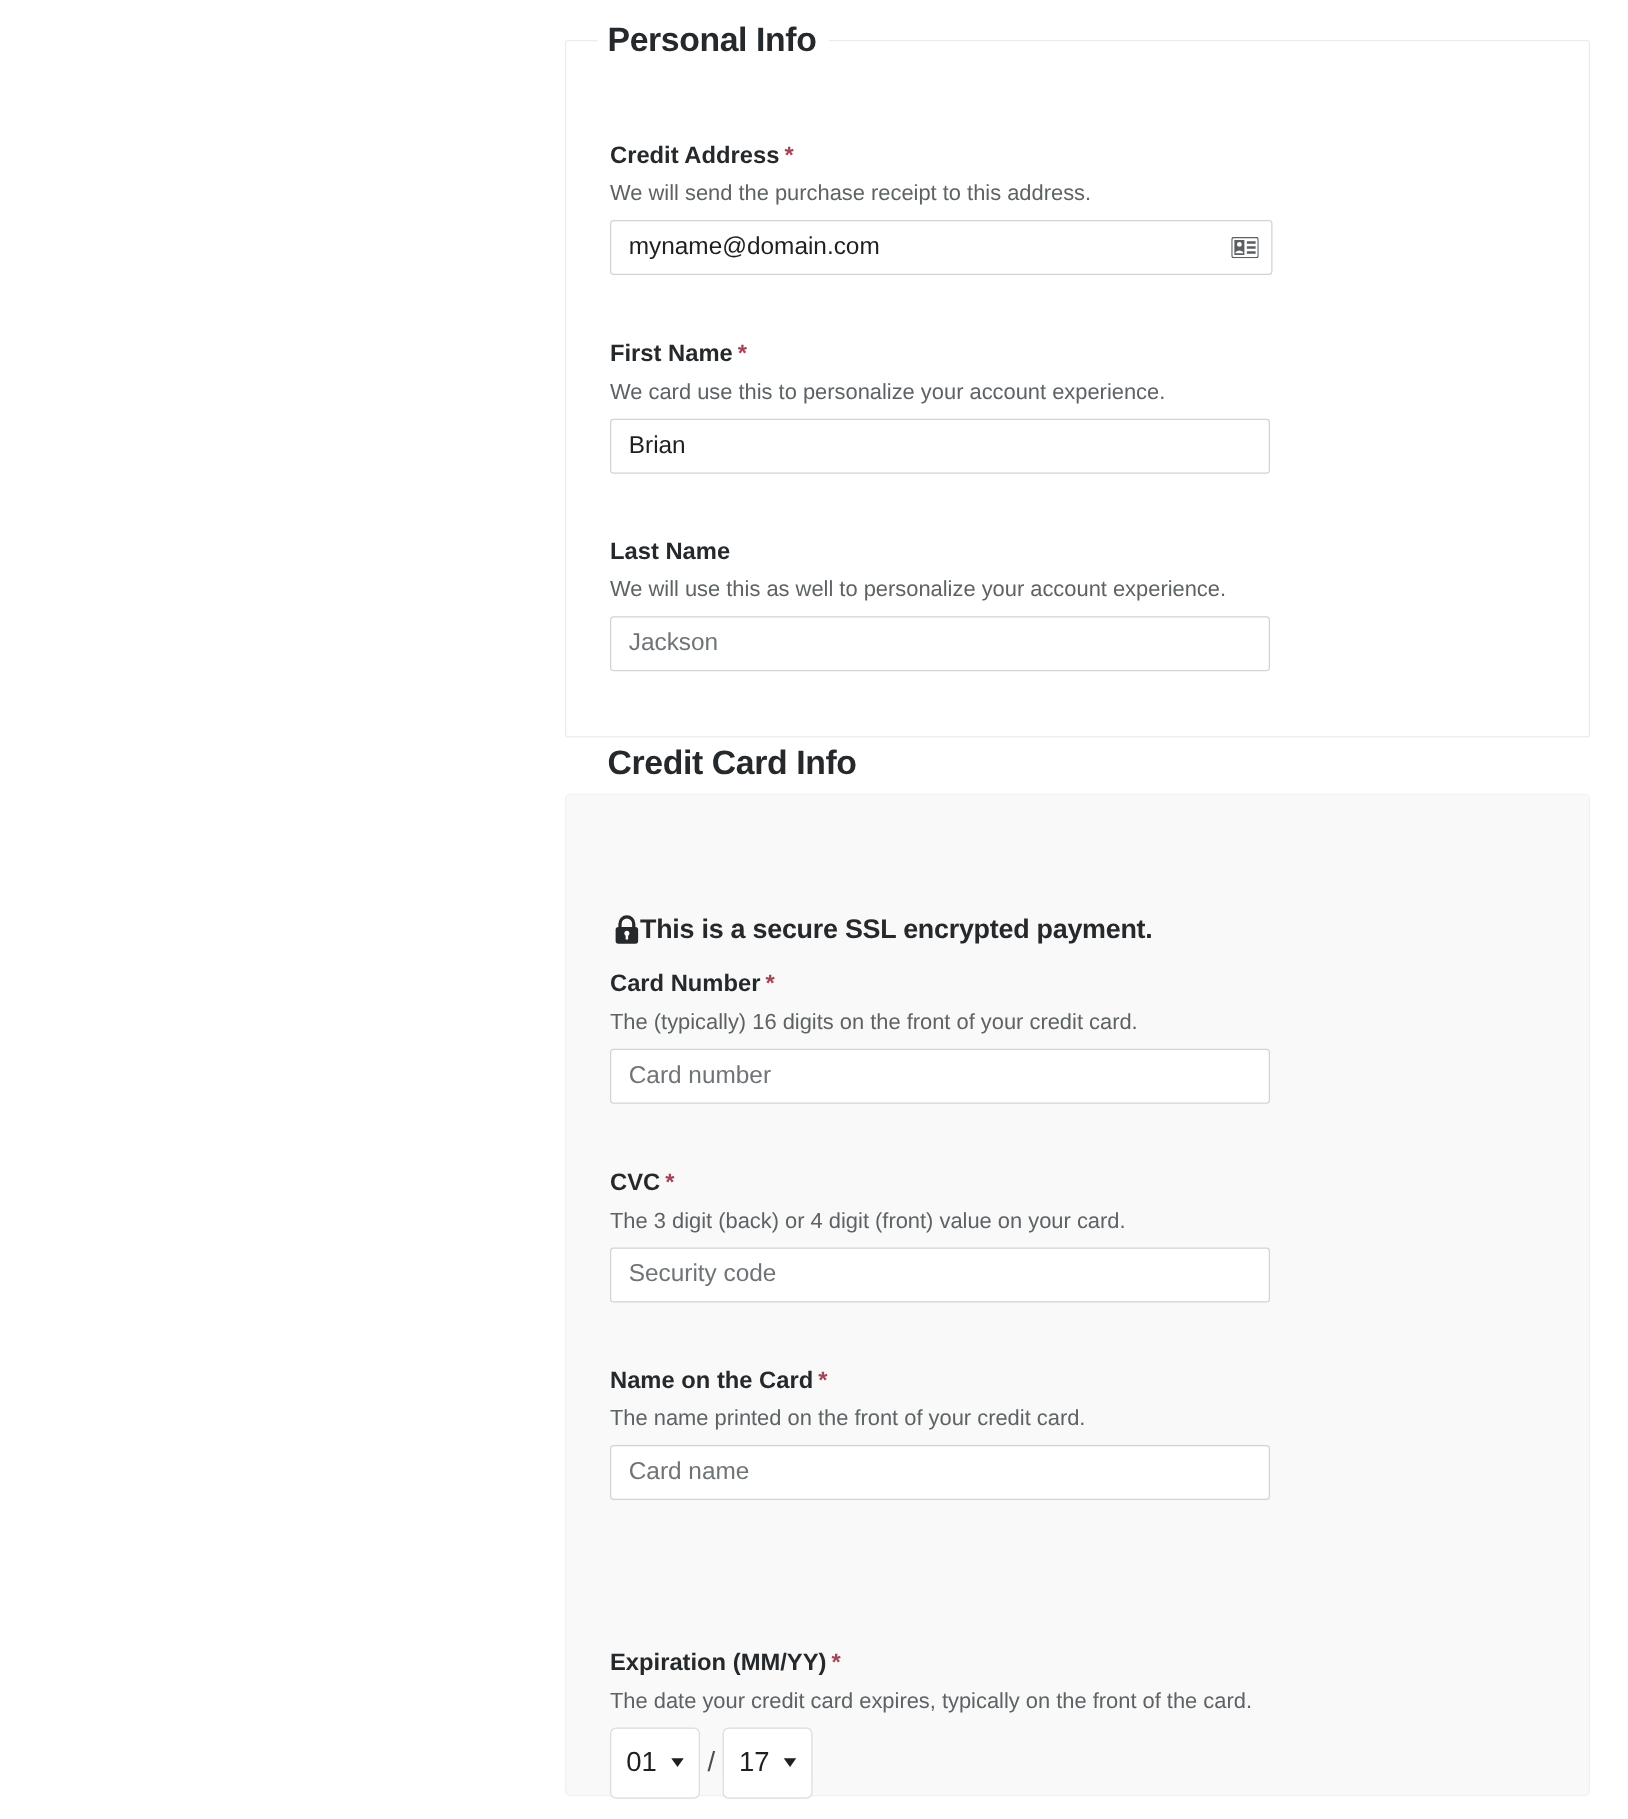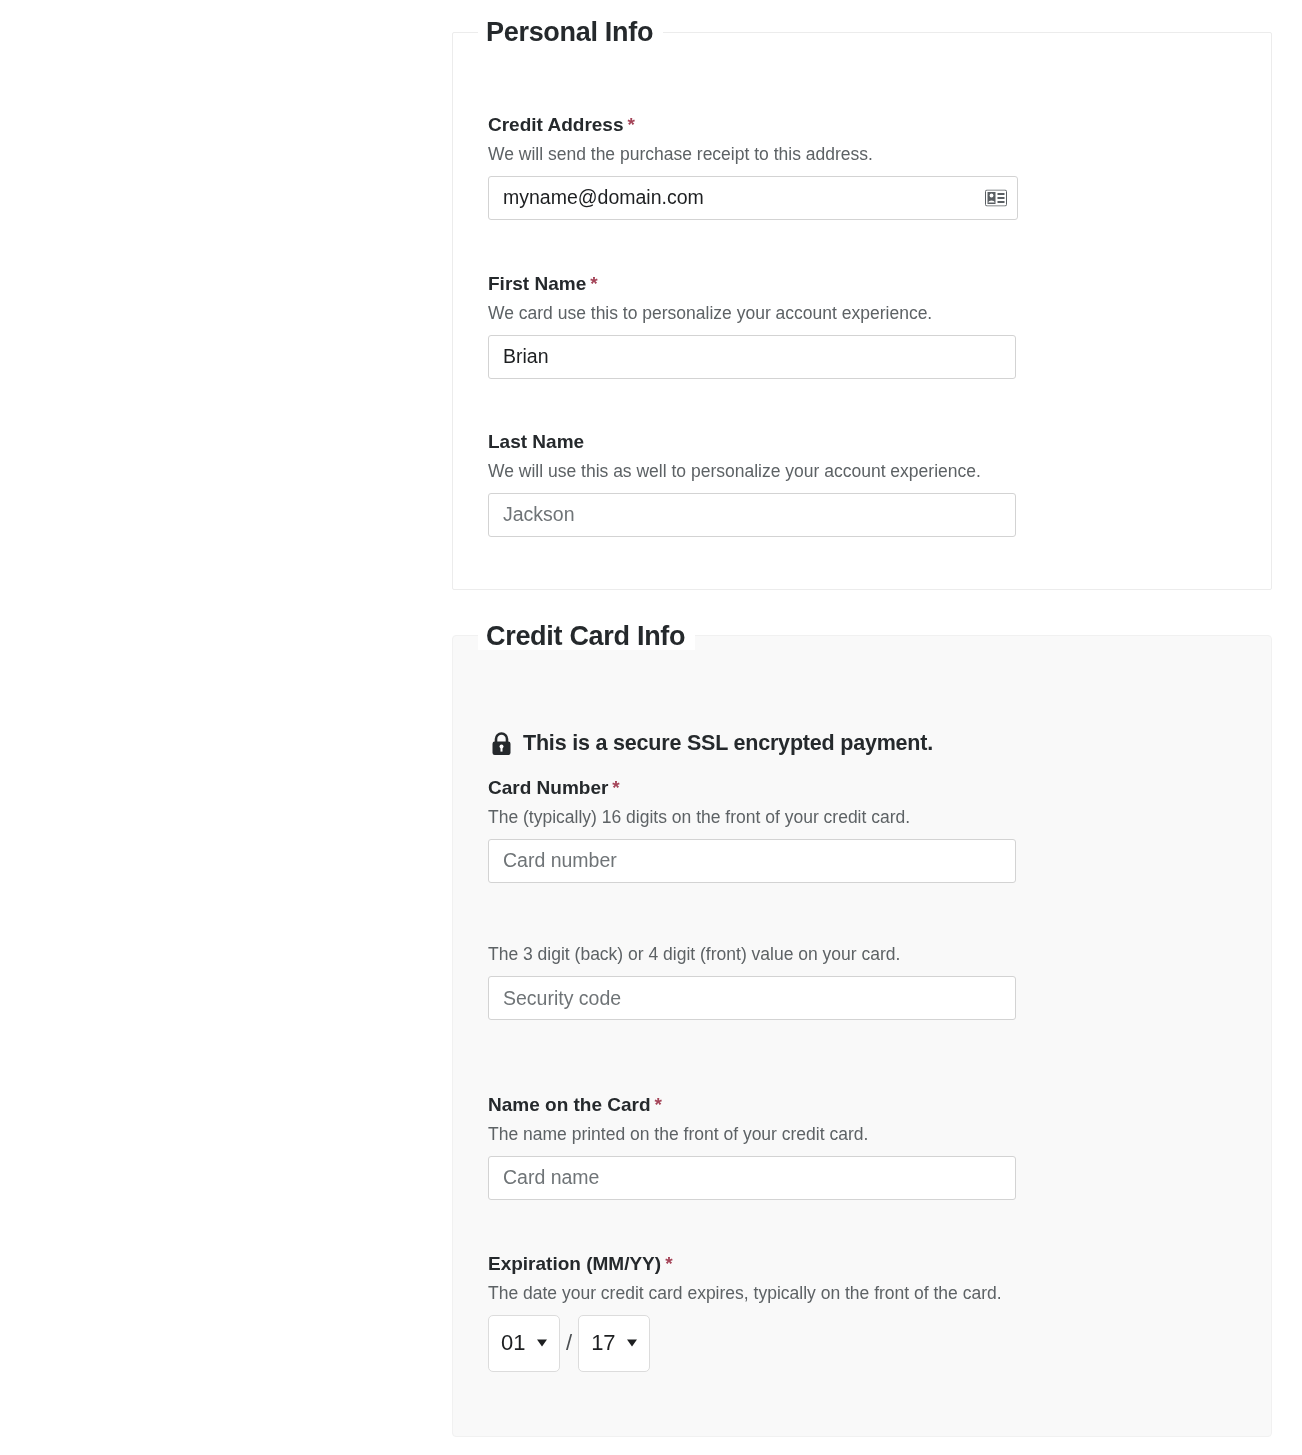--- a/index.html
+++ b/index.html
@@ -59,21 +59,21 @@
     letter-spacing: -0.3px;
     line-height: 1;
     white-space: nowrap;
   }
   .legend-personal {
     left: 478px;
     top: 19px;
   }
   .legend-card {
     left: 478px;
-    top: 623px;
+    top: 597px;
   }
 
   
   .field {
     position: absolute;
     left: 488px;
   }
 
   .field-label {
     font-size: 19px;
@@ -135,21 +135,20 @@
     display: block;
     cursor: pointer;
   }
 
   
   .ssl-row {
     position: absolute;
     left: 491px;
     display: flex;
     align-items: center;
-    gap: 11px;
   }
   .lock-icon {
     width: 21px;
     height: 24px;
     display: block;
     flex: 0 0 auto;
   }
   .ssl-text {
     font-size: 21.5px;
     font-weight: bold;
@@ -264,37 +263,40 @@
     <div class="field-label">
       <span>Card Number</span><span class="req">*</span>
     </div>
     <div class="field-help">The (typically) 16 digits on the front of your credit card.</div>
     <div class="input-wrap">
       <input class="text-input" type="text" placeholder="Card number" style="">
     </div>
   </div>
 
   <div class="field" style="top:936px;">
+    <div class="field-label">
+      <span>CVC</span><span class="req">*</span>
+    </div>
     <div class="field-help">The 3 digit (back) or 4 digit (front) value on your card.</div>
     <div class="input-wrap">
       <input class="text-input" type="text" placeholder="Security code" style="">
     </div>
   </div>
 
   <div class="field" style="top:1094px;">
     <div class="field-label">
       <span>Name on the Card</span><span class="req">*</span>
     </div>
     <div class="field-help">The name printed on the front of your credit card.</div>
     <div class="input-wrap">
       <input class="text-input" type="text" placeholder="Card name" style="">
     </div>
   </div>
 
-  <div class="field" style="top:1253px;">
+  <div class="field" style="top:1320px;">
     <div class="field-label">
       <span>Expiration (MM/YY)</span><span class="req">*</span>
     </div>
     <div class="field-help">The date your credit card expires, typically on the front of the card.</div>
     <div class="exp-row">
       <div class="select-box">
         <span class="select-value">01</span>
         <span class="select-caret"></span>
       </div>
       <span class="exp-sep">/</span>

